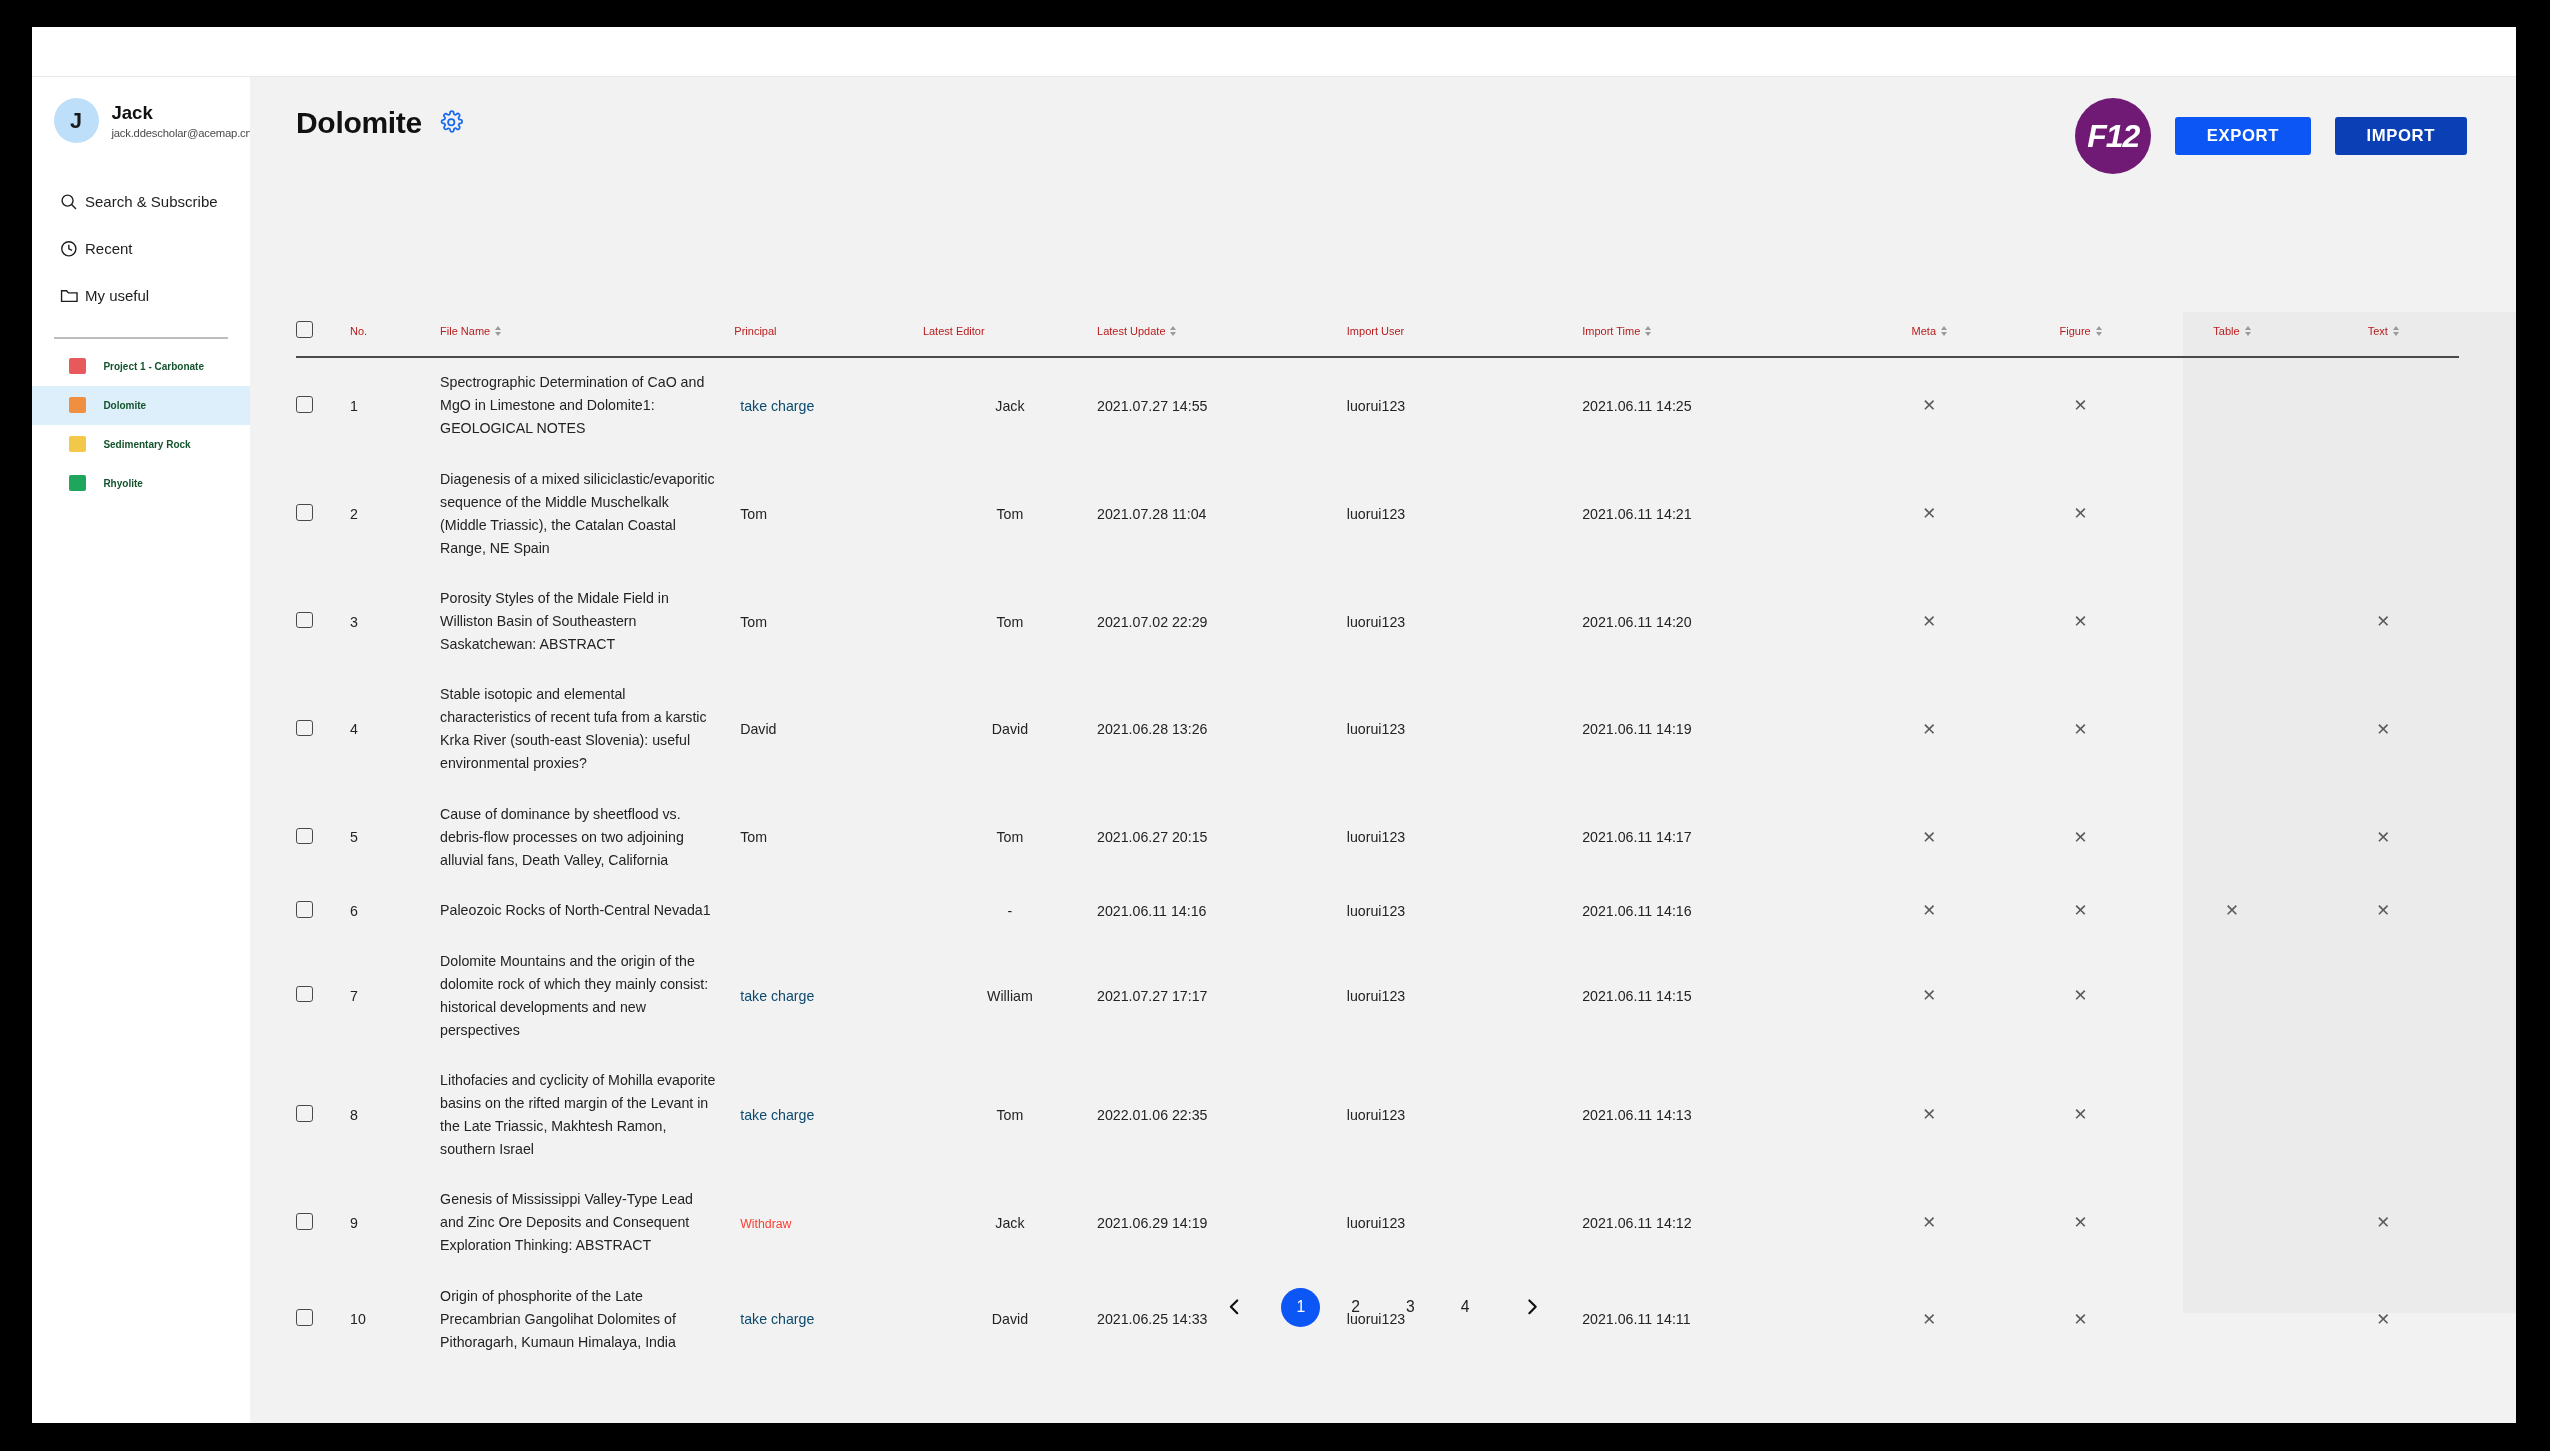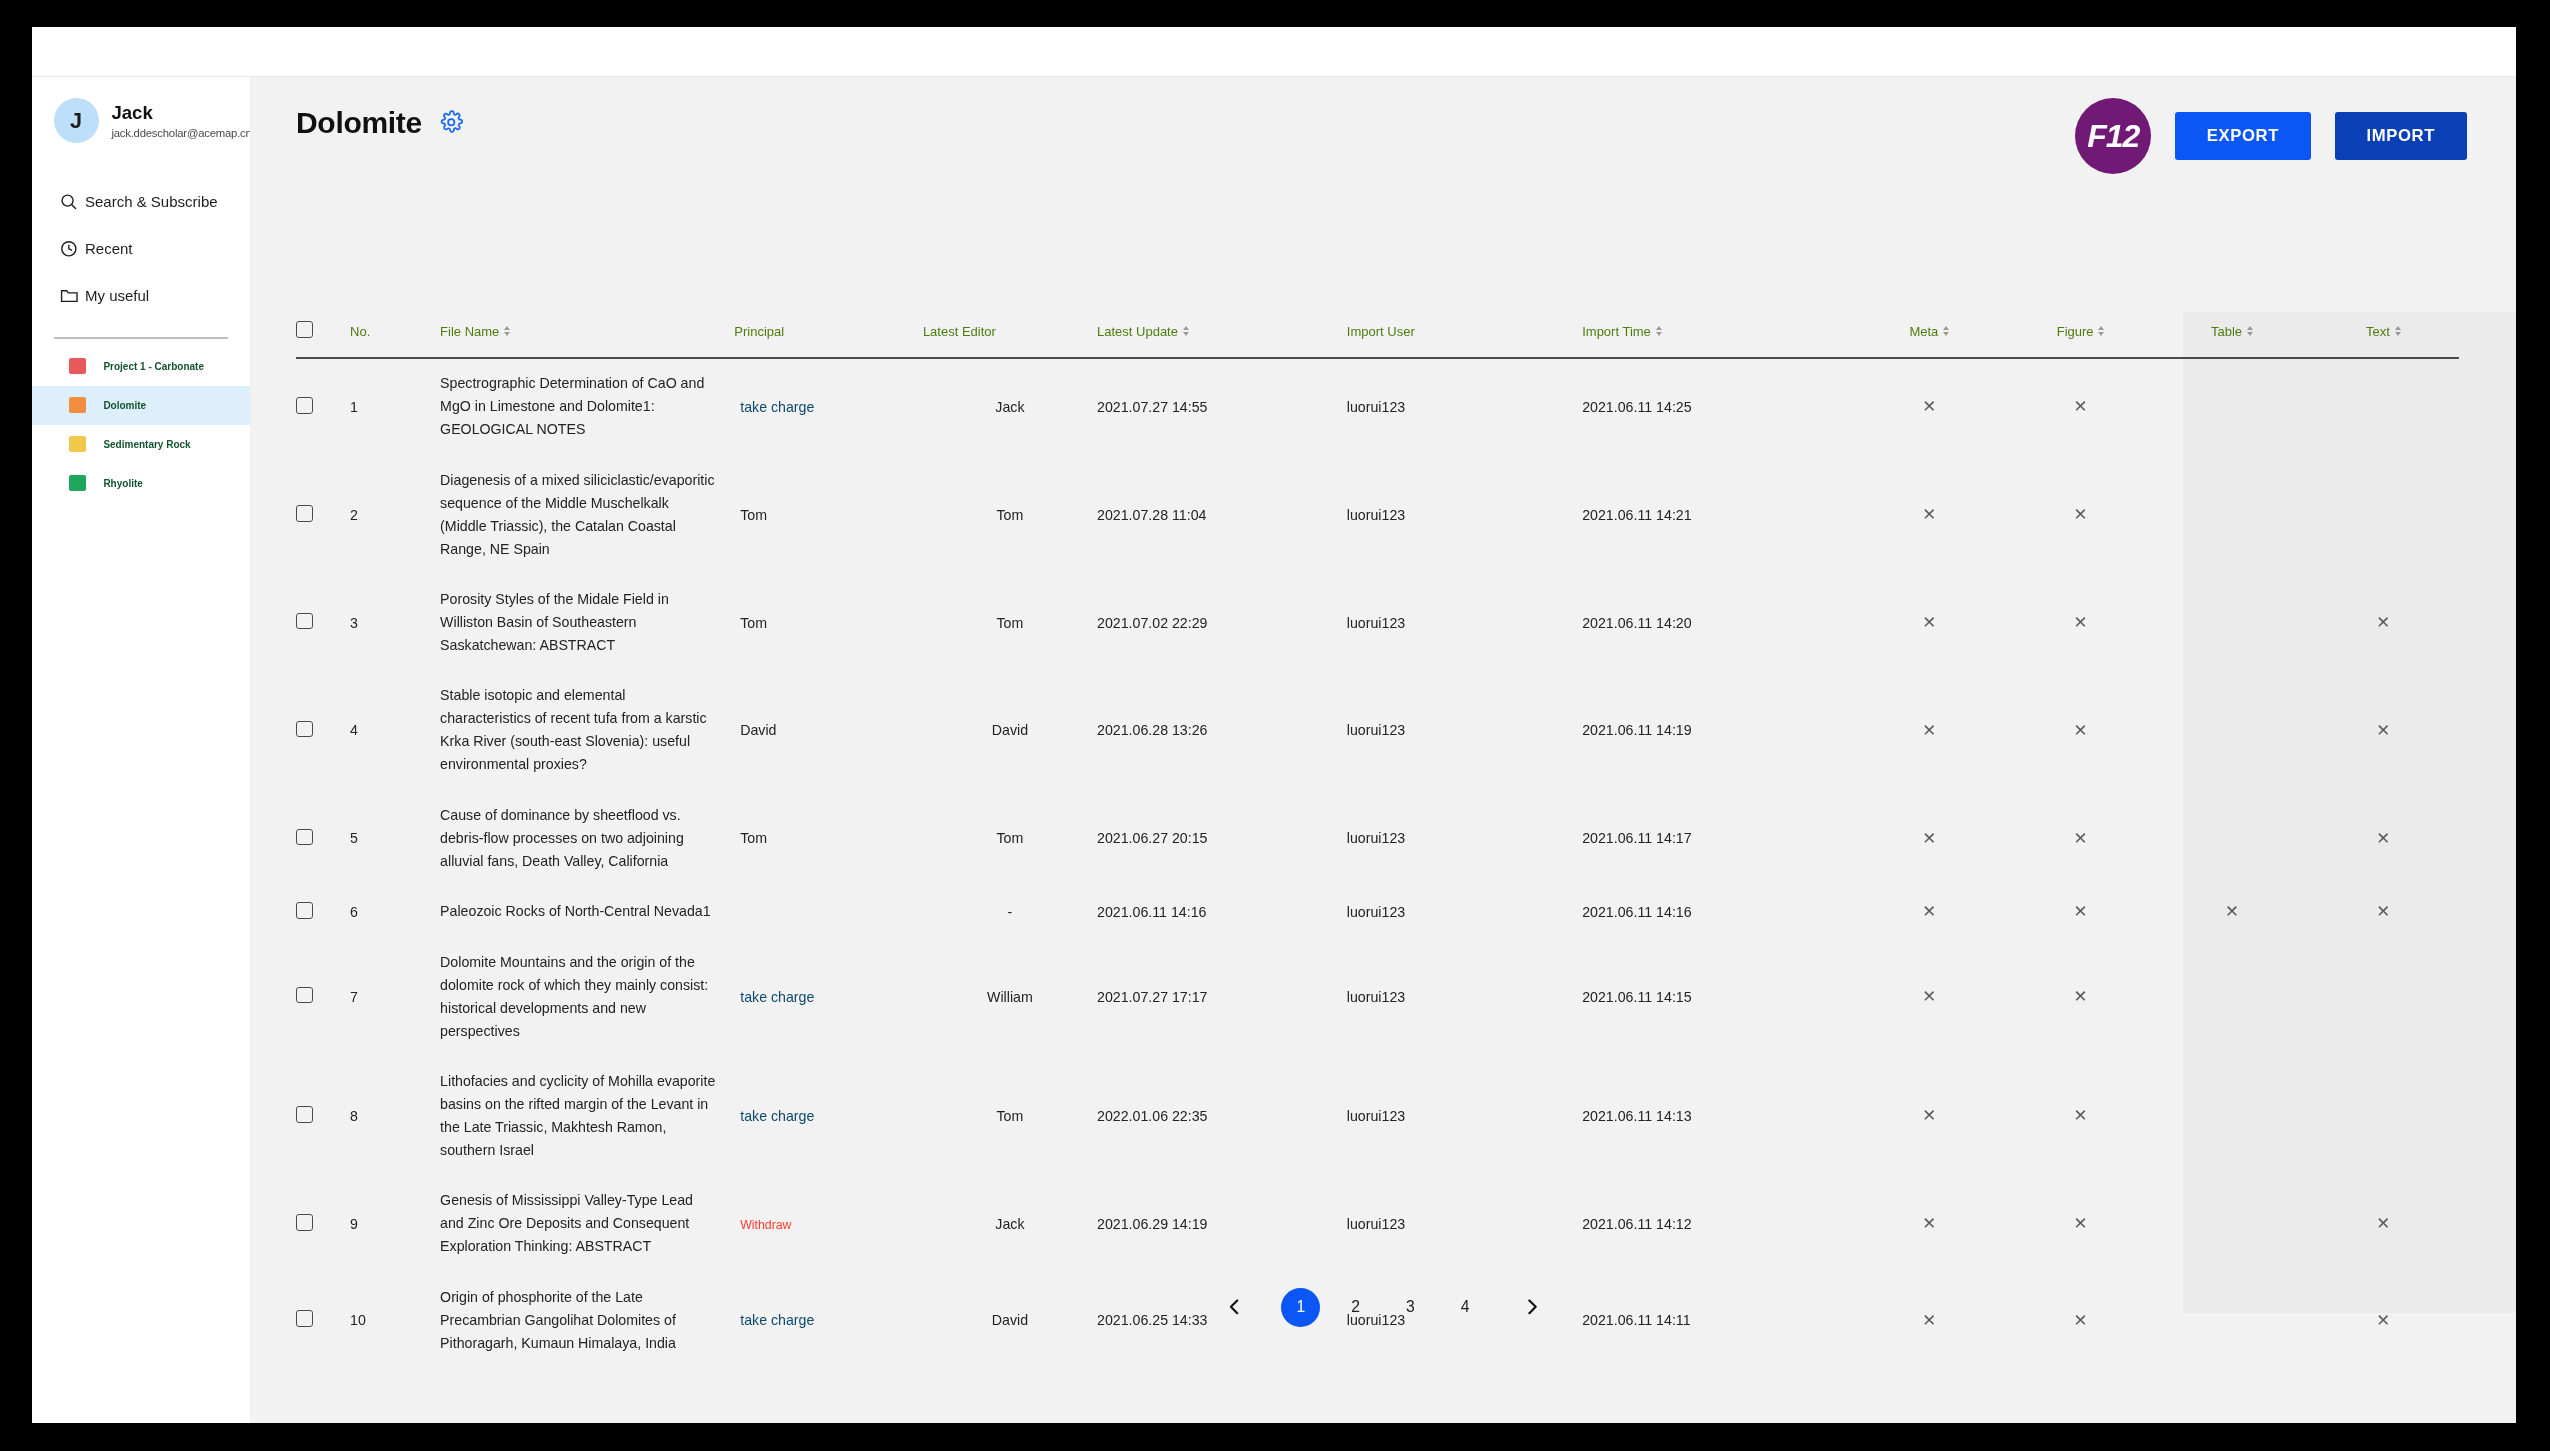--- a/index.html
+++ b/index.html
@@ -81,21 +81,21 @@
     display: flex; align-items: center; gap: 23.5px;
   }
   #f12 {
     width: 76px; height: 76px; border-radius: 50%;
     background: #701a75; color: #fff;
     font-size: 32px; font-weight: bold; font-style: italic;
     display: flex; align-items: center; justify-content: center;
     letter-spacing: -1px;
   }
   .hbtn {
-    height: 48px; padding: 0 32px;
+    height: 38px; padding: 0 32px;
     border: none; border-radius: 2.9px;
     color: #ffffff; font-size: 16.7px; font-weight: bold;
     letter-spacing: 0.6px; cursor: pointer;
     font-family: "Liberation Sans", sans-serif;
   }
   #export-btn { background: #0b56f5; }
   #import-btn { background: #0a3fb5; }
 
   
   #searchrow {
@@ -119,21 +119,21 @@
   }
   #filter-label { font-size: 13.7px; font-weight: bold; letter-spacing: 0.5px; margin-left: 9.8px; }
 
   
   #table-wrap {
     position: absolute; left: 46px; top: 235px;
     width: 2163px;
   }
   table { border-collapse: collapse; width: 100%; table-layout: fixed; }
   thead th {
-    font-size: 13px; font-weight: normal; color: #4d7c0f;
+    font-size: 11px; font-weight: normal; color: #b91c1c;
     text-align: left; padding: 9.8px 0 15.7px 0;
     border-bottom: 2px solid #4a4a4a;
     vertical-align: middle;
   }
   th .thin { display: inline-flex; align-items: center; gap: 4.9px; }
   .sorter { display: inline-flex; flex-direction: column; line-height: 0; }
   .sorter i {
     display: block; width: 0; height: 0; border-left: 3.9px solid transparent;
     border-right: 3.9px solid transparent;
   }

